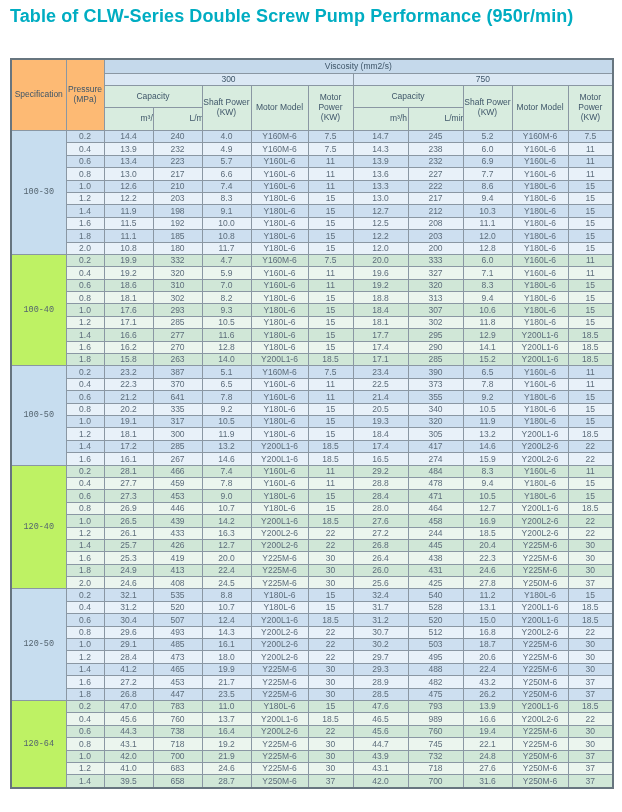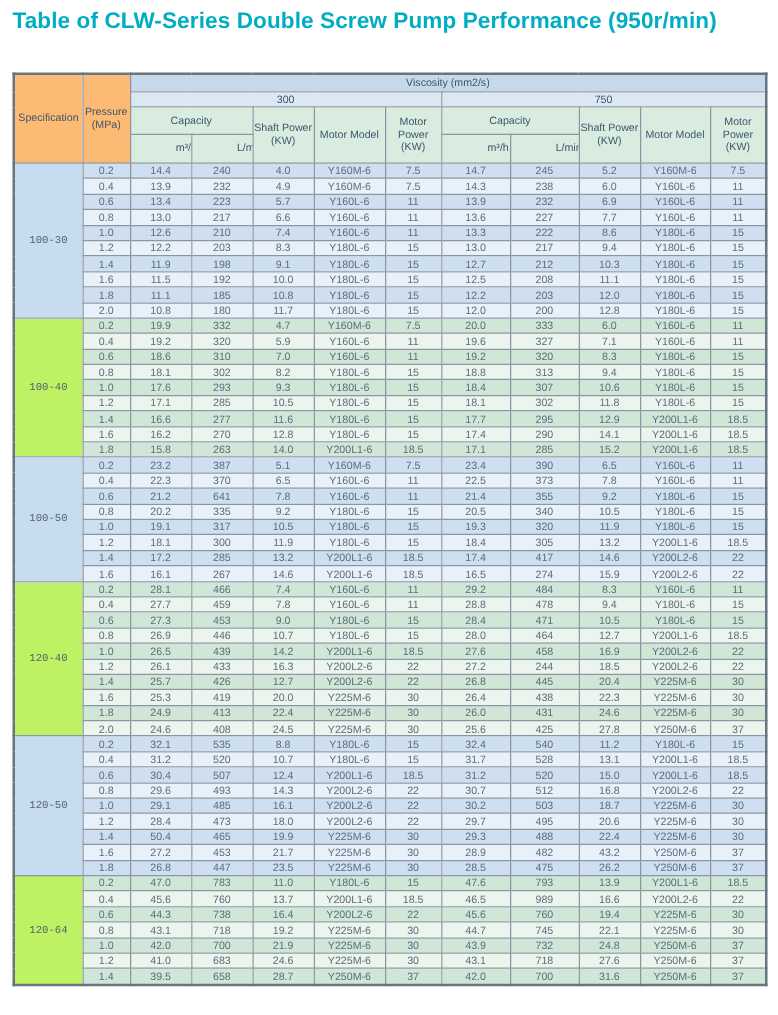--- a/index.html
+++ b/index.html
@@ -650,21 +650,21 @@
         <td>Y200L2-6</td>
         <td>22</td>
         <td>29.7</td>
         <td>495</td>
         <td>20.6</td>
         <td>Y225M-6</td>
         <td>30</td>
       </tr>
       <tr class="blue dark">
         <td>1.4</td>
-        <td>50.4</td>
+        <td>41.2</td>
         <td>465</td>
         <td>19.9</td>
         <td>Y225M-6</td>
         <td>30</td>
         <td>29.3</td>
         <td>488</td>
         <td>22.4</td>
         <td>Y225M-6</td>
         <td>30</td>
       </tr>

